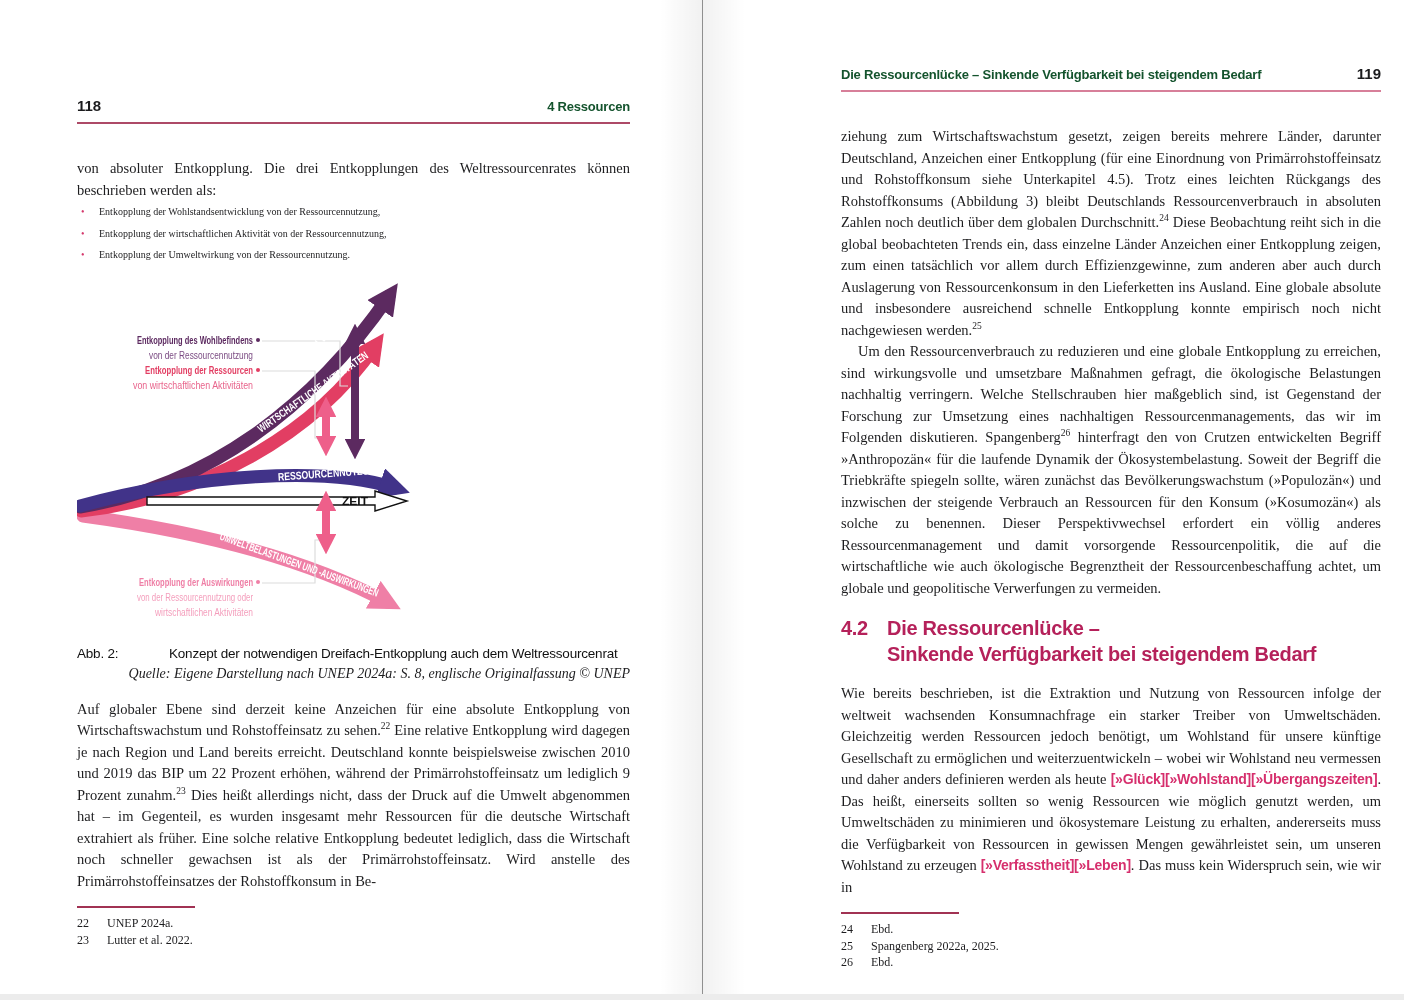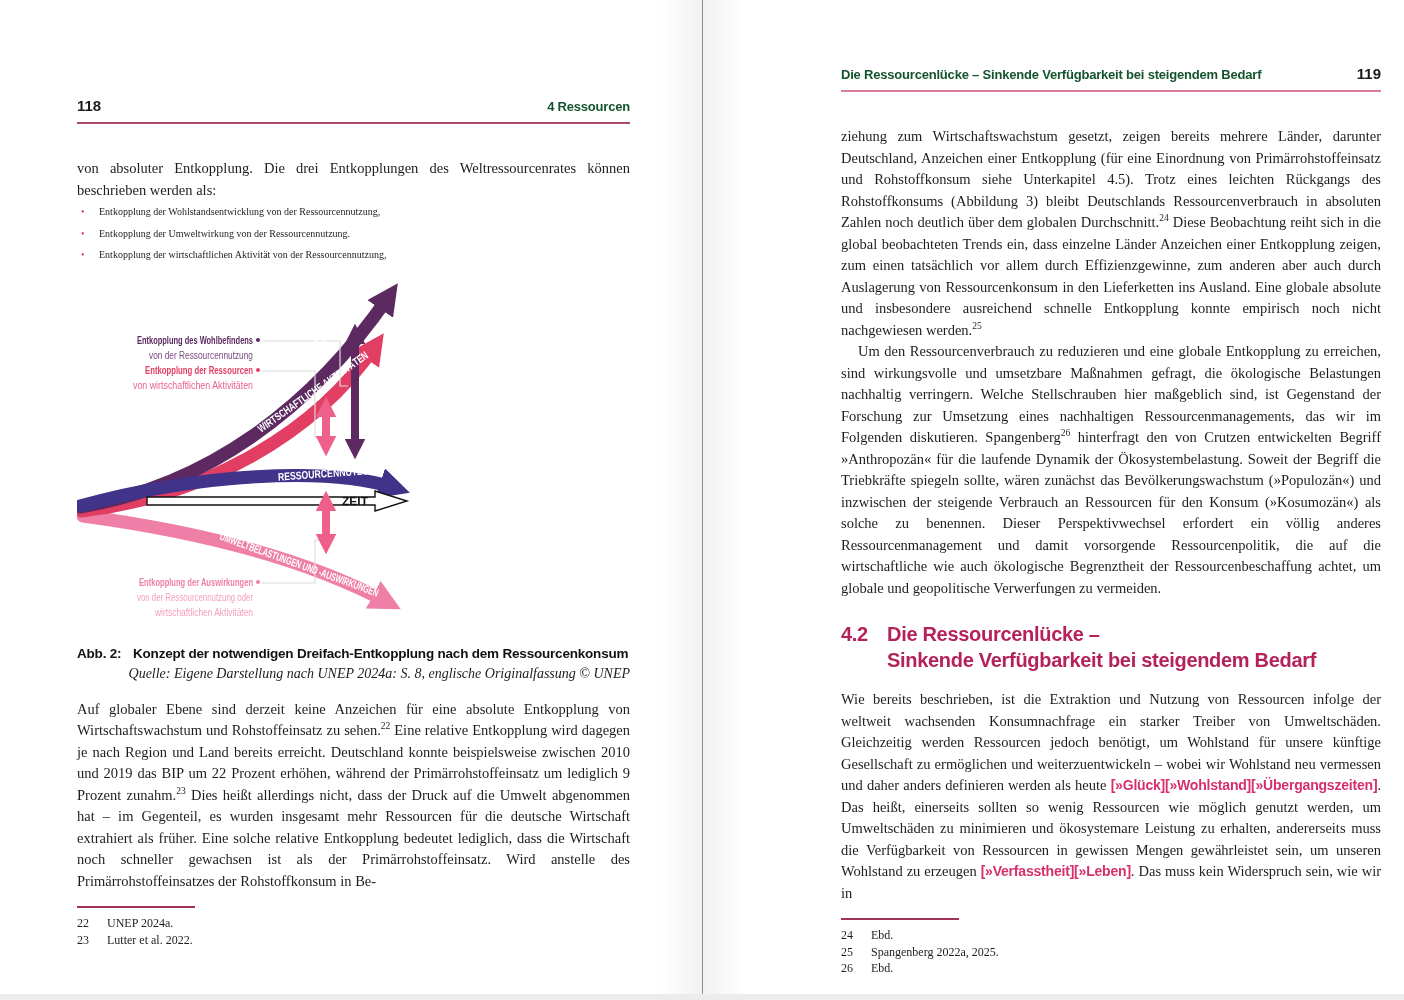--- a/index.html
+++ b/index.html
@@ -24,32 +24,32 @@
 
   .body-text { font-size:14.5px; line-height:21.5px; text-align:justify; }
   .mt-first { margin-top:34px; }
   .fnref { font-size:9.5px; vertical-align:6px; line-height:0; }
 
   ul.bullets { list-style:none; margin-top:0; }
   ul.bullets li { position:relative; padding-left:22px; font-size:10px; line-height:21.5px; }
   ul.bullets li::before { content:"\2022"; position:absolute; left:4px; color:#d4376b; }
 
   .figure { margin-top:12px; }
-  .fig-caption { display:flex; margin-top:14px; font-family:"Liberation Sans", sans-serif; font-weight:bold; font-size:13.5px; letter-spacing:-0.2px; color:#111; }
+  .fig-caption { display:flex; margin-top:14px; font-family:"Liberation Sans", sans-serif; font-weight:normal; font-size:13.5px; letter-spacing:-0.2px; color:#111;gap:36px; }
   .fig-caption .cap-label { width:56px; flex:none; }
   .fig-source { margin-top:5px; font-style:italic; font-size:14px; color:#1d1d1f;text-align:right; }
 
   .para { margin-top:17px; }
 
   .footnotes { margin-top:14px; }
   .fn-rule { width:118px; height:2px; background:#a13253; margin-bottom:7px; }
   .fn-row { display:flex; font-size:12px; line-height:16.5px; }
   .fn-num { width:30px; flex:none; }
 
-  .section-heading { display:flex; margin-top:22px; margin-bottom:16px; font-family:"Liberation Sans", sans-serif; font-weight:bold; font-size:20px; line-height:26px; letter-spacing:-0.3px; color:#b5215a; }
+  .section-heading { display:flex; margin-top:16px; margin-bottom:16px; font-family:"Liberation Sans", sans-serif; font-weight:bold; font-size:20px; line-height:26px; letter-spacing:-0.3px; color:#b5215a; }
   .section-heading .h-num { width:46px; flex:none; }
   .inline-tag { font-family:"Liberation Sans", sans-serif; font-weight:bold; font-size:14px; letter-spacing:-0.2px; color:#d62f6d; }
   .indent { text-indent:17px; }
 
   svg text { font-family:"Liberation Sans", sans-serif; }
   .arrow-word { font-weight:bold; fill:#fff; font-size:11px; }
   .zeit-word { font-weight:bold; fill:#111; font-size:11px; }
   .co-b { font-weight:bold; font-size:10.5px; }
   .co-n { font-weight:normal; font-size:10.5px; }
 </style>
@@ -62,22 +62,22 @@
     <div class="pg-header">
       <span class="pg-num">118</span>
       <span class="run-head">4 Ressourcen</span>
     </div>
     <div class="head-rule"></div>
 
     <p class="body-text mt-first"><span>von absoluter Entkopplung. Die drei Entkopplungen des Weltressourcenrates können beschrieben werden als:</span></p>
 
     <ul class="bullets">
       <li>Entkopplung der Wohlstandsentwicklung von der Ressourcennutzung,</li>
+      <li>Entkopplung der wirtschaftlichen Aktivität von der Ressourcennutzung,</li>
       <li>Entkopplung der Umweltwirkung von der Ressourcennutzung.</li>
-      <li>Entkopplung der wirtschaftlichen Aktivität von der Ressourcennutzung,</li>
     </ul>
 
     <div class="figure">
       <svg width="553" height="350" viewBox="0 0 553 350">
         <defs>
           <marker id="ahc-purple" viewBox="0 0 10 10" refX="5" refY="5" markerWidth="2.4" markerHeight="2.4" orient="auto">
               <path d="M0,0 L10,5 L0,10 z" fill="#5c2a60"></path>
             </marker>
           <marker id="ahc-crimson" viewBox="0 0 10 10" refX="5" refY="5" markerWidth="2.4" markerHeight="2.4" orient="auto">
               <path d="M0,0 L10,5 L0,10 z" fill="#e23e63"></path>
@@ -124,21 +124,21 @@
         <text class="co-n" x="176" y="81" text-anchor="end" fill="#7a4a82" textLength="104" lengthAdjust="spacingAndGlyphs">von der Ressourcennutzung</text>
         <text class="co-b" x="176" y="96" text-anchor="end" fill="#e23e63" textLength="108" lengthAdjust="spacingAndGlyphs">Entkopplung der Ressourcen</text>
         <text class="co-n" x="176" y="111" text-anchor="end" fill="#e8638b" textLength="120" lengthAdjust="spacingAndGlyphs">von wirtschaftlichen Aktivitäten</text>
         <text class="co-b" x="176" y="308" text-anchor="end" fill="#ef7fa6" textLength="114" lengthAdjust="spacingAndGlyphs">Entkopplung der Auswirkungen</text>
         <text class="co-n" x="176" y="323" text-anchor="end" fill="#f49ebc" textLength="116" lengthAdjust="spacingAndGlyphs">von der Ressourcennutzung oder</text>
         <text class="co-n" x="176" y="338" text-anchor="end" fill="#f49ebc" textLength="98" lengthAdjust="spacingAndGlyphs">wirtschaftlichen Aktivitäten</text>
       </svg>
 
       <div class="fig-caption">
         <span class="cap-label">Abb. 2:</span>
-        <span>Konzept der notwendigen Dreifach-Entkopplung nach dem Ressourcenkonsum</span>
+        <span>Konzept der notwendigen Dreifach-Entkopplung auch dem Weltressourcenrat</span>
       </div>
       <div class="fig-source">Quelle: Eigene Darstellung nach UNEP 2024a: S. 8, englische Originalfassung © UNEP</div>
     </div>
 
     <p class="body-text para"><span>Auf globaler Ebene sind derzeit keine Anzeichen für eine absolute Entkopplung von Wirtschaftswachstum und Rohstoffeinsatz zu sehen.</span><span class="fnref">22</span><span> Eine relative Entkopplung wird dagegen je nach Region und Land bereits erreicht. Deutschland konnte beispielsweise zwischen 2010 und 2019 das BIP um 22 Prozent erhöhen, während der Primärrohstoffeinsatz um lediglich 9 Prozent zunahm.</span><span class="fnref">23</span><span> Dies heißt allerdings nicht, dass der Druck auf die Umwelt abgenommen hat – im Gegenteil, es wurden insgesamt mehr Ressourcen für die deutsche Wirtschaft extrahiert als früher. Eine solche relative Entkopplung bedeutet lediglich, dass die Wirtschaft noch schneller gewachsen ist als der Primärrohstoffeinsatz. Wird anstelle des Primärrohstoffeinsatzes der Rohstoffkonsum in Be-</span></p>
 
     <div class="footnotes">
       <div class="fn-rule"></div>
       <div class="fn-row">
         <span class="fn-num">22</span>

